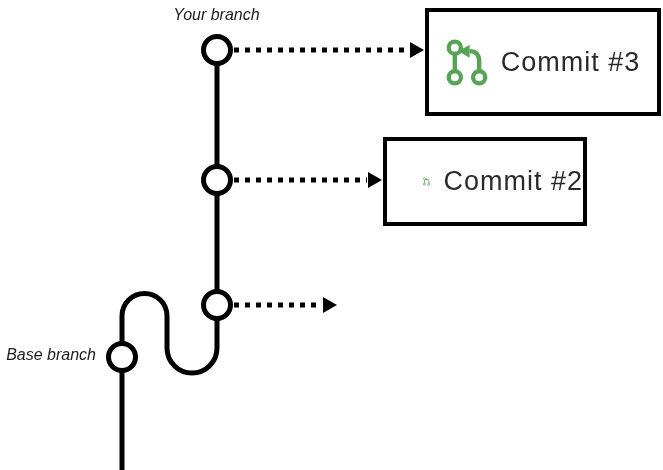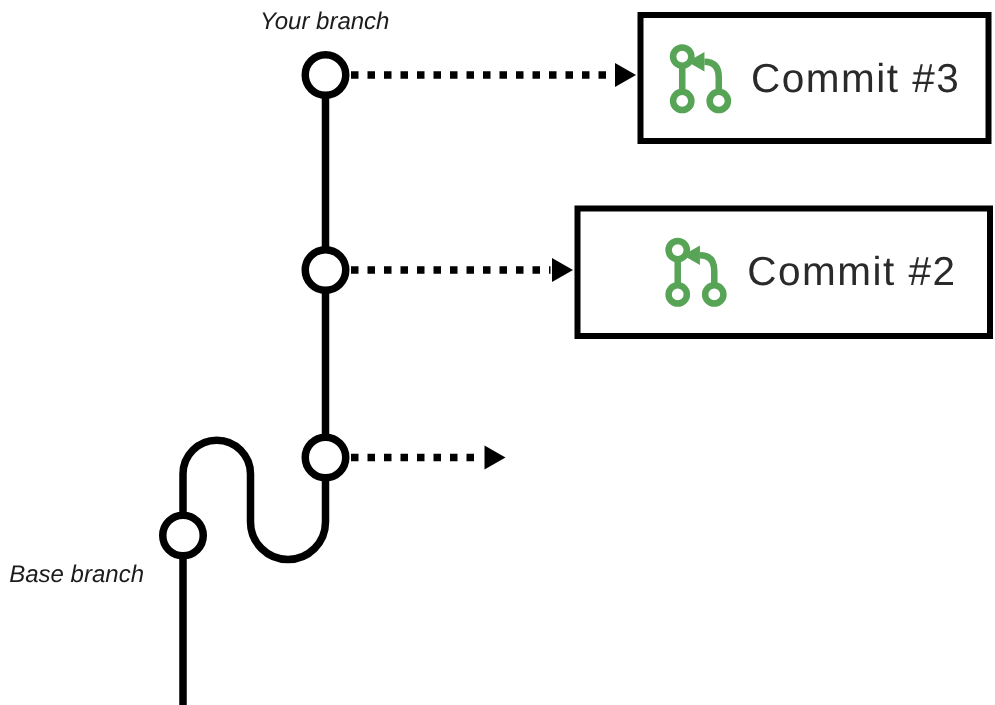--- a/index.html
+++ b/index.html
@@ -41,32 +41,32 @@
   }
   .branch-label {
     position: absolute;
     font-style: italic;
     font-size: 16px;
     color: #1C1C1C;
     line-height: 1.1;
     white-space: nowrap;
   }
   .label-your { left: 150px; top: 6px; width: 133px; text-align: center; }
-  .label-base { left: 5px; top: 346px; width: 91px; text-align: right; margin-top: 29px; }
+  .label-base { left: 5px; top: 346px; width: 91px; text-align: right; }
   .commit-box {
     position: absolute;
     background: var(--bg);
     border: 4px solid var(--line);
     display: flex;
     align-items: center;
     justify-content: center;
     gap: 13px;
   }
-  .box-3 { left: 425px; top: 8px;   width: 236px; height: 88px; }
-  .box-2 { left: 383px; top: 137px; width: 279px; height: 89px; padding-left: 36px; }
+  .box-3 { left: 425px; top: 8px;   width: 236px; height: 108px; }
+  .box-2 { left: 383px; top: 137px; width: 204px; height: 89px; padding-left: 36px; }
   .box-1 { left: 339px; top: 258px; width: 233px; height: 94px; }
   .commit-label {
     font-size: 27px;
     letter-spacing: 1px;
     color: var(--text);
     white-space: nowrap;
   }
   .git-icon { display: block; }
   .icon-stroke { fill: none; stroke: var(--green); stroke-width: 5; }
   .icon-fill { fill: var(--green); }

